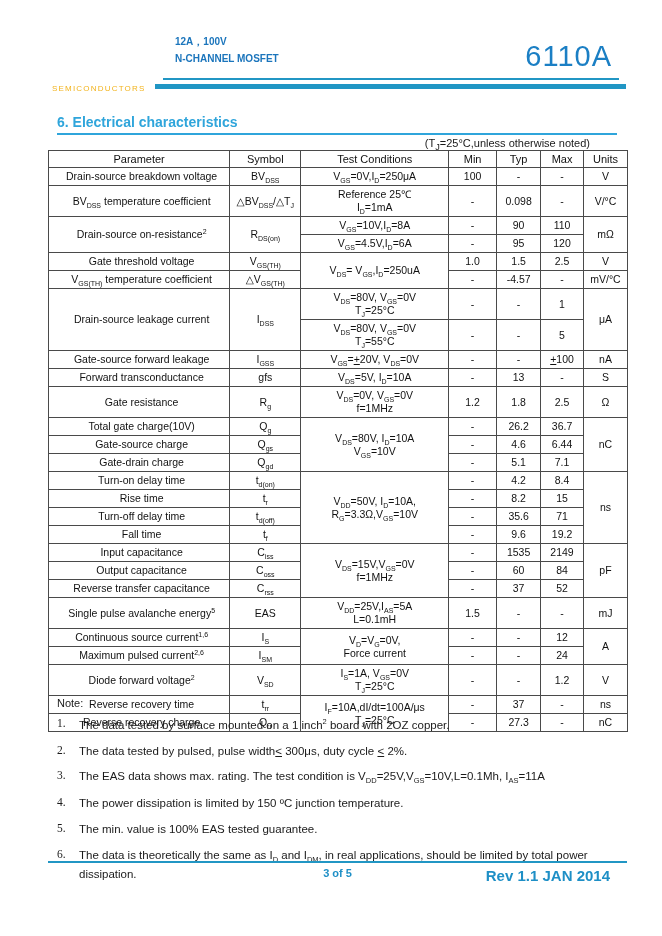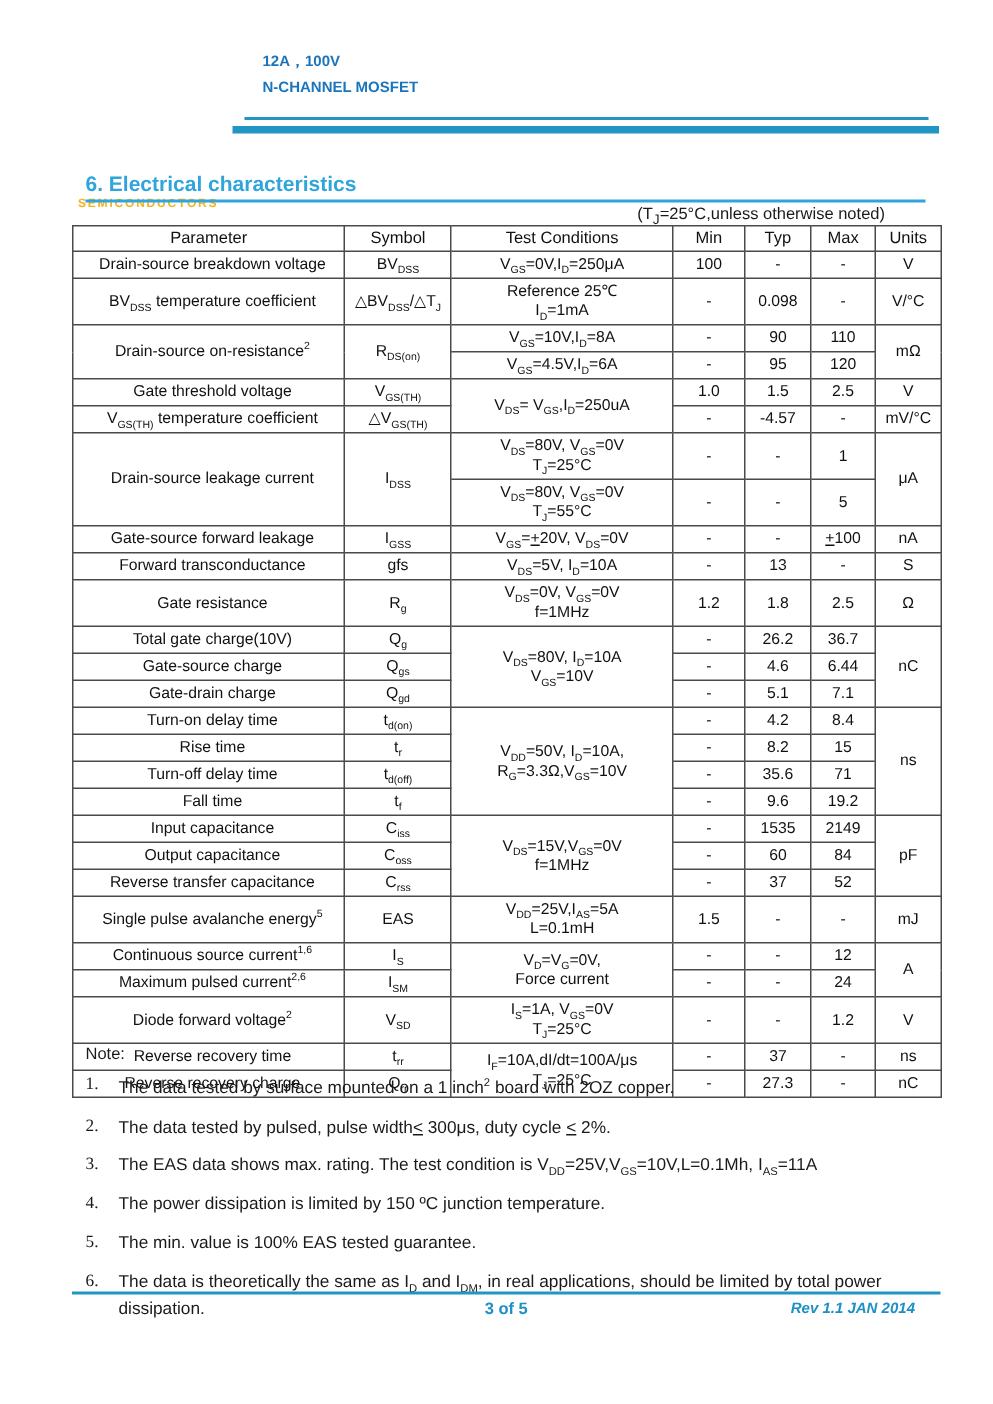--- a/index.html
+++ b/index.html
@@ -10,21 +10,21 @@
     background:#ffffff; overflow:hidden; color:#1a1a1a;
   }
 
   
   .logo {
     position:absolute; left:68px; top:26px;
     font-size:44px; font-weight:bold; color:#F0BE25; letter-spacing:0px;
   }
   .logo-sub {
     position:absolute; left:52px; top:84px;
-    font-size:8px; font-weight:bold; color:#F2B31C; letter-spacing:1.2px;margin-top:47px;
+    font-size:8px; font-weight:normal; color:#F2B31C; letter-spacing:1.2px;
   }
   .part-info {
     position:absolute; left:175px; top:33px;
     color:#1B75BC; font-weight:bold; font-size:10px; line-height:17px;
   }
   .part-number {
     position:absolute; right:50px; top:40px;
     color:#1B7FC4; font-size:29px; letter-spacing:1px;
   }
   .rule-thin  { position:absolute; left:163px; top:78px;  width:456px; height:2px; background:#2196C4; }
@@ -75,35 +75,36 @@
   .note-text sup { font-size:7.5px; }
 
   
   .footer-line { position:absolute; left:48px; top:861px; width:579px; height:2px; background:#2196C4; }
   .footer-page {
     position:absolute; left:48px; top:867px; width:579px; text-align:center;
     color:#1E8FC6; font-weight:bold; font-size:11px;
   }
   .footer-rev {
     position:absolute; top:867px; right:52px;
-    color:#1E8FC6; font-weight:bold; font-size:10px;font-style:italic;
+    color:#1E8FC6; font-weight:bold; font-size:15px;
   }
 </style>
 </head>
 <body>
 
 <div class="page">
 
   <div class="logo-sub">SEMICONDUCTORS</div>
 
   <div class="part-info">
     <div>12A，100V</div>
     <div>N-CHANNEL MOSFET</div>
   </div>
 
+  <div class="part-number">6110A</div>
 
   <div class="rule-thin"></div>
   <div class="rule-thick"></div>
 
   <div class="section-heading">6. Electrical characteristics</div>
   <div class="heading-underline"></div>
 
   <div class="tj-note">(T<sub>J</sub>=25°C,unless otherwise noted)</div>
 
   <table class="ec-table" id="ec-table">

